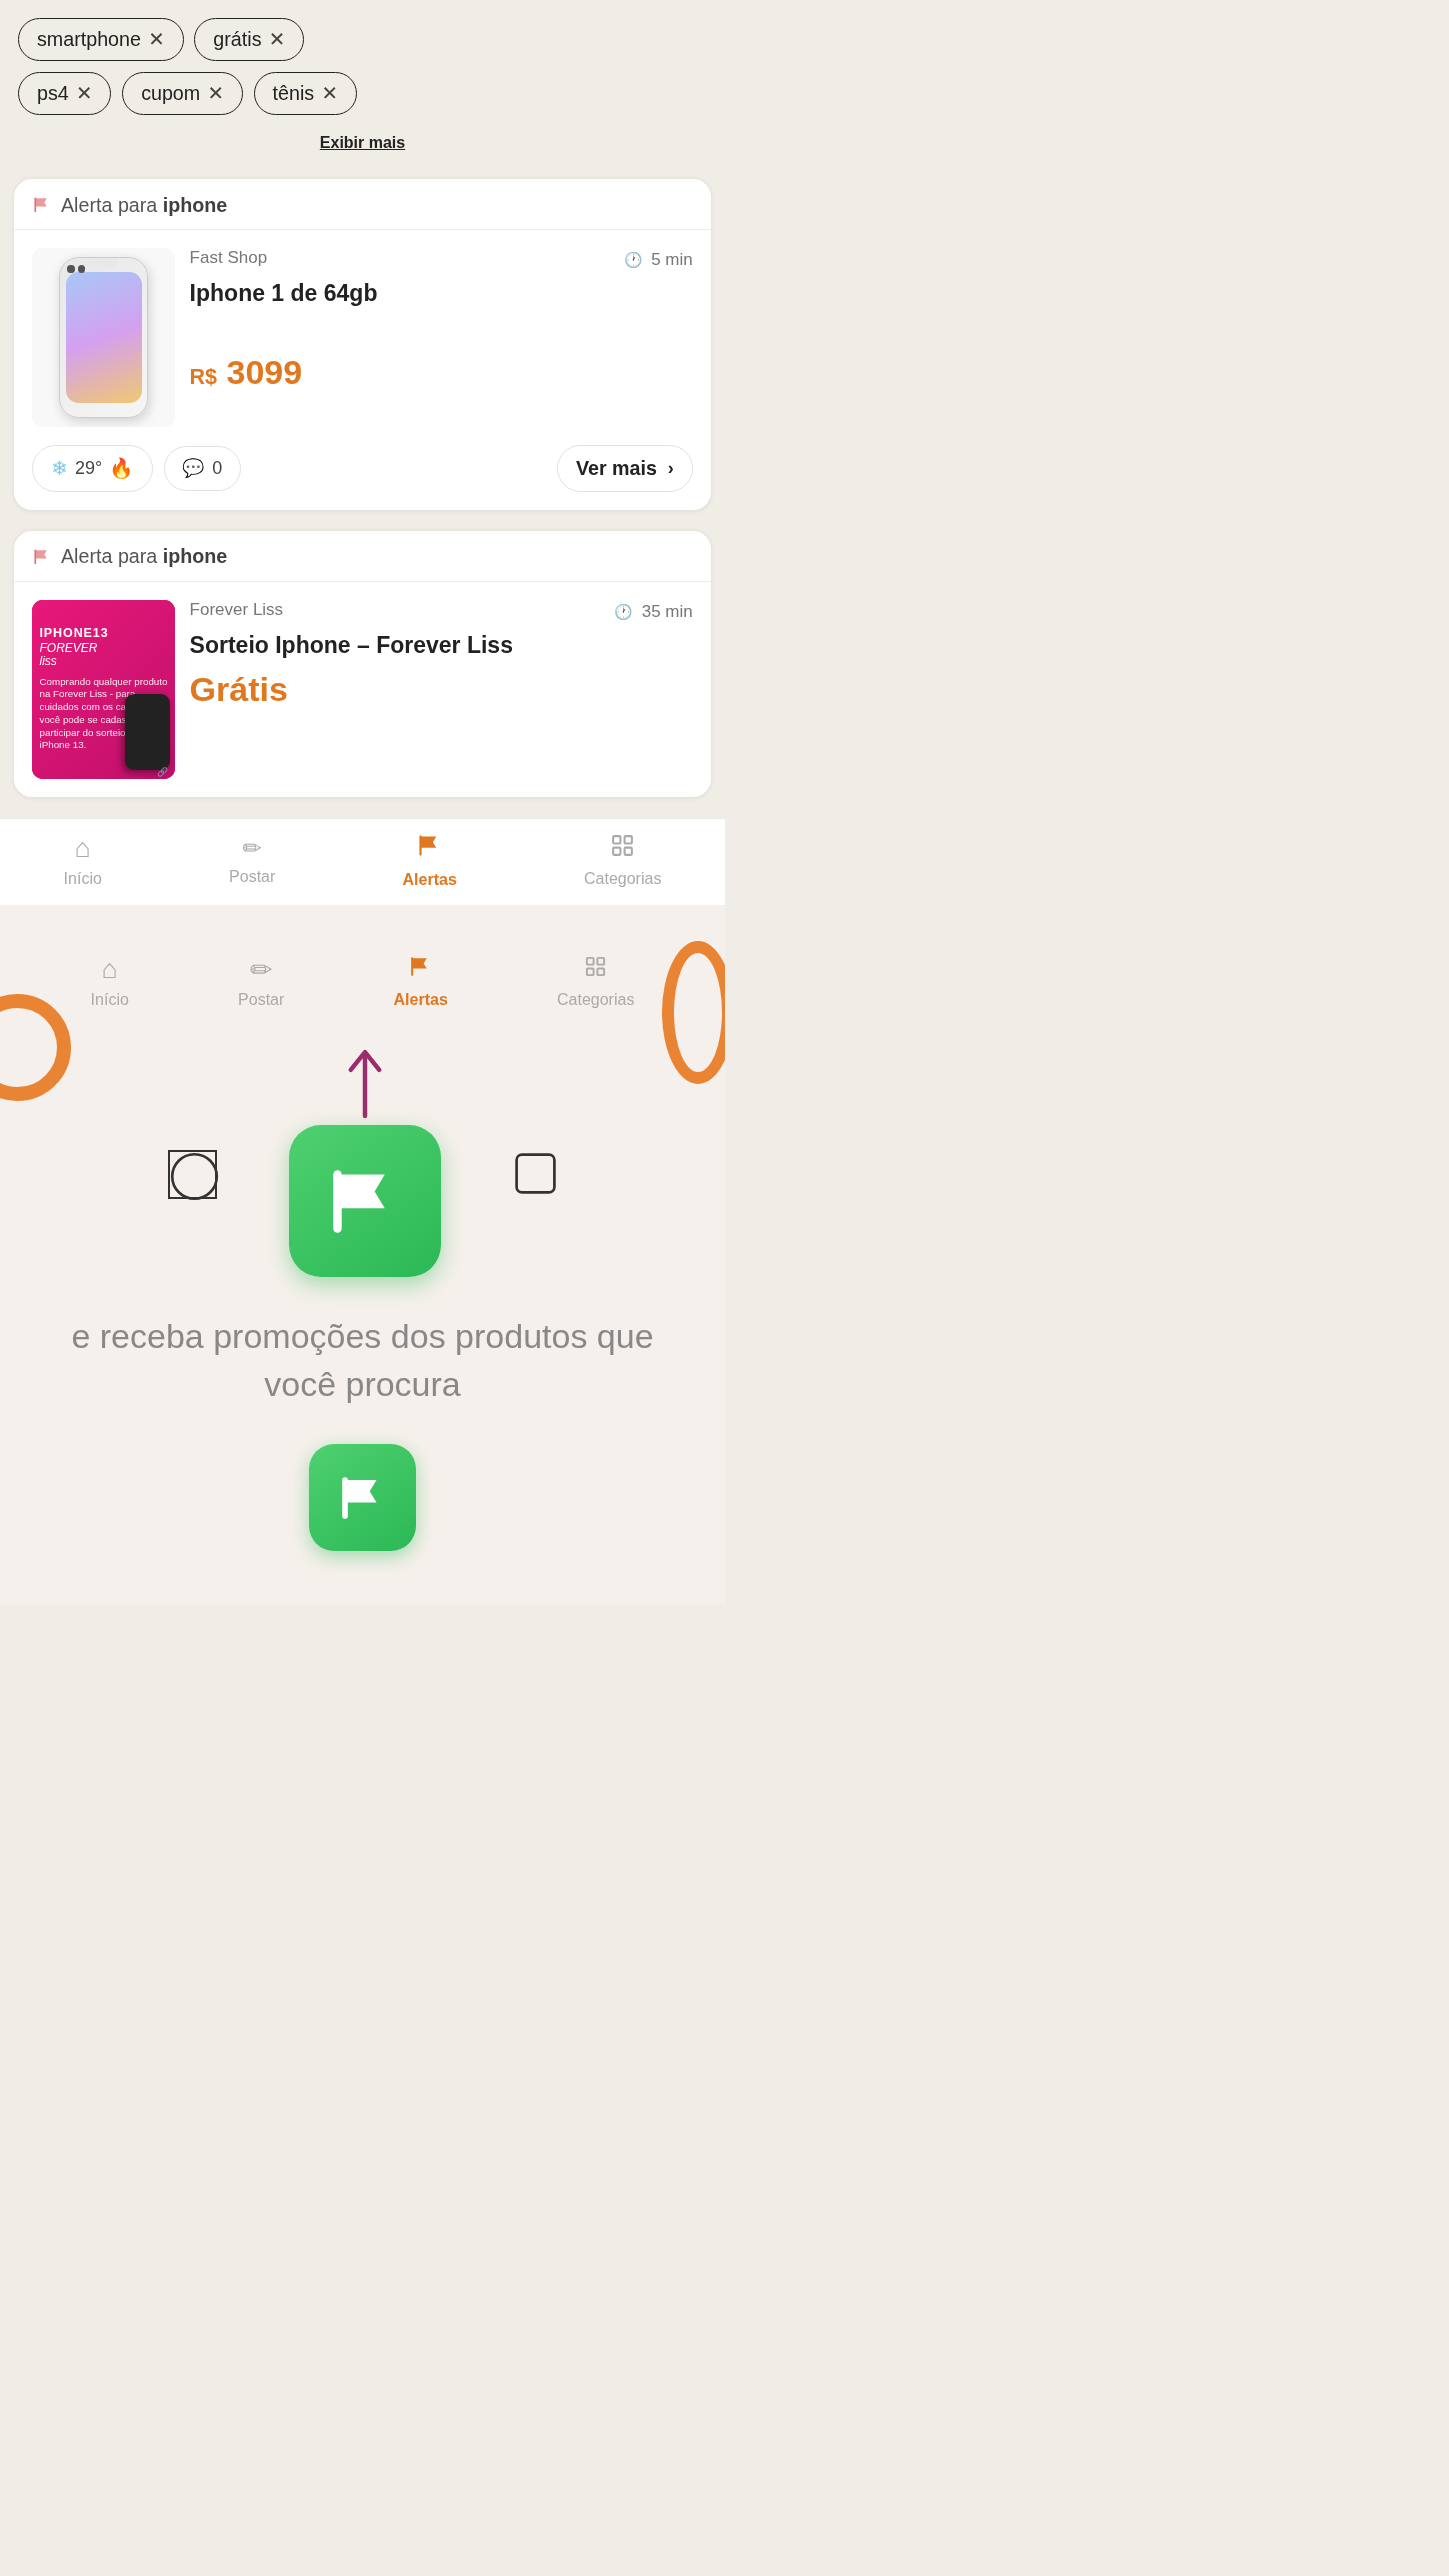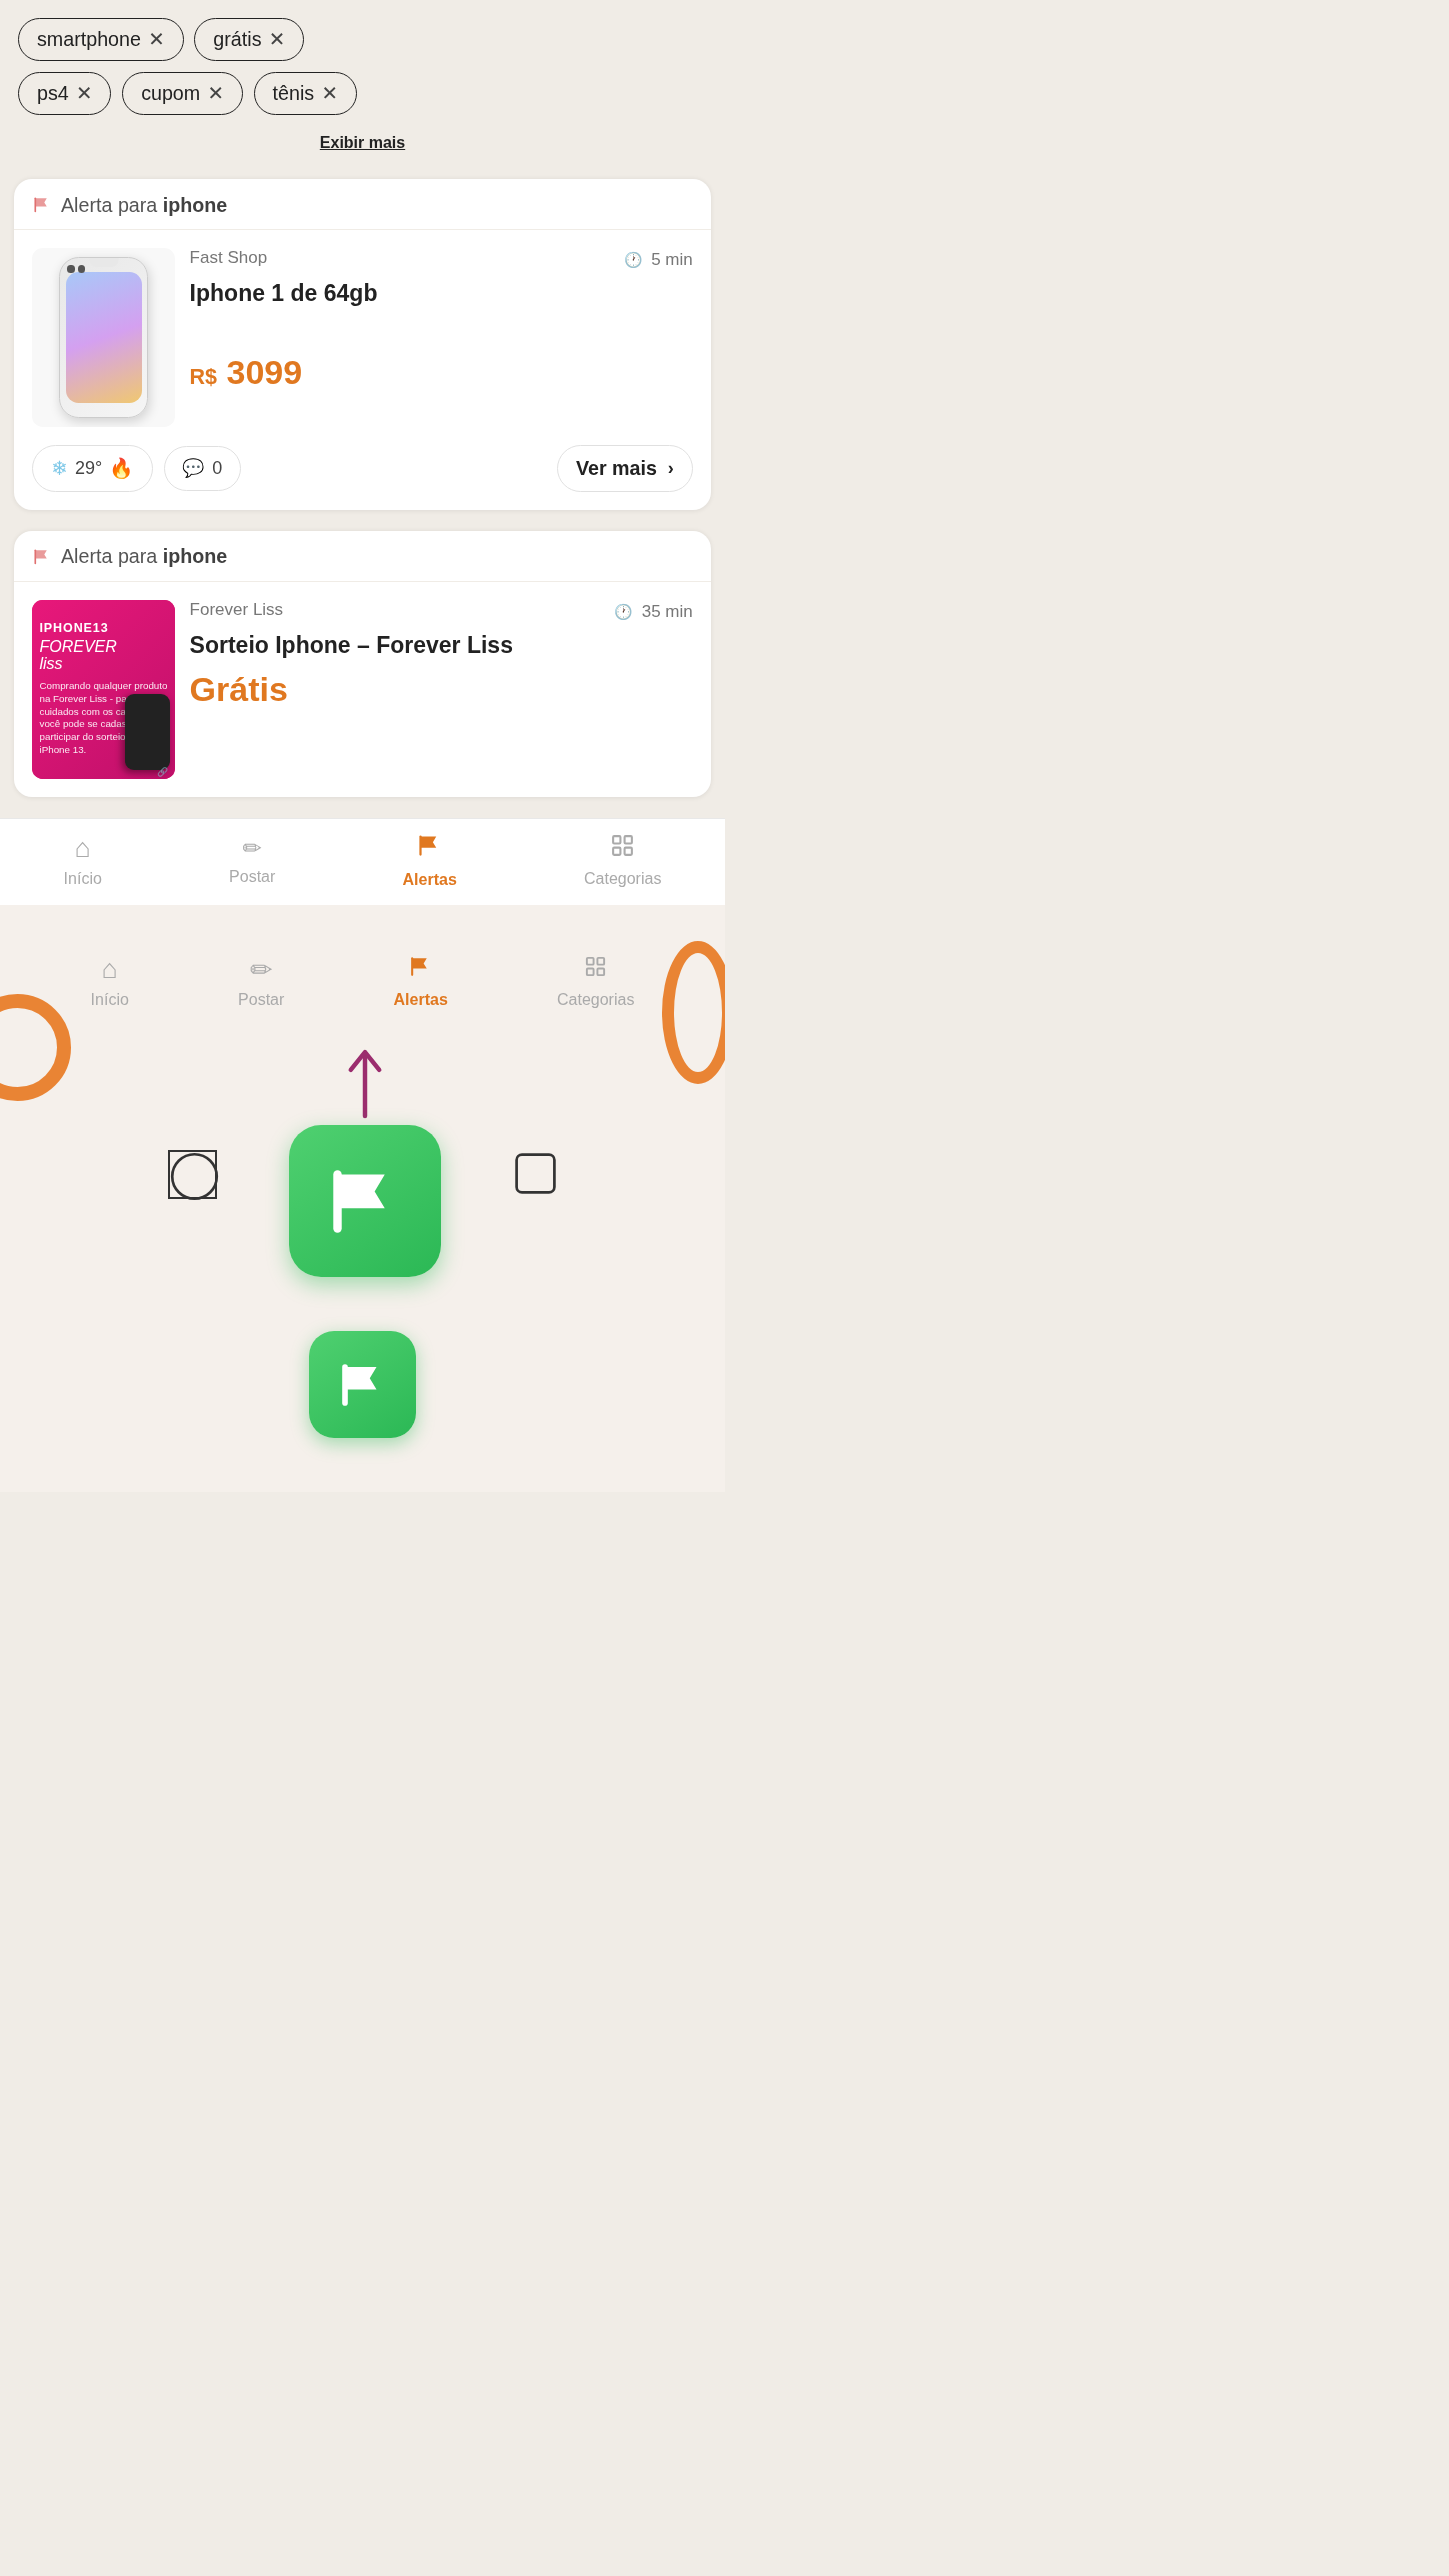--- a/index.html
+++ b/index.html
@@ -503,21 +503,21 @@
       </svg>
       <span class="alert-header-text">
         <span>Alerta para </span><strong>iphone</strong>
       </span>
     </div>
     <div class="alert-product">
       <div class="product-image-container" style="background: #e0186e; position: relative; overflow: hidden;">
         <div class="promo-image-bg"></div>
         <div style="position: relative; z-index: 2; color: white; padding: 7.2px;">
           <div style="font-size: 12.5px; font-weight: 900; letter-spacing: 0.9px; line-height: 1.1;">IPHONE13</div>
-          <div style="font-size: 16px; font-style: italic; font-weight: 300; margin-top: 1.8px; line-height: 1.1;">FOREVER<br>liss</div>
+          <div style="font-size: 12px; font-style: italic; font-weight: 300; margin-top: 1.8px; line-height: 1.1;">FOREVER<br>liss</div>
           <div style="font-size: 9.8px; font-weight: 400; margin-top: 7.2px; opacity: 0.9; line-height: 1.3;">Comprando qualquer produto na Forever Liss - para cuidados com os cabelos - você pode se cadastrar e participar do sorteio* de um iPhone 13.</div>
         </div>
         <div style="position: absolute; bottom: 9px; right: 5.4px; width: 45px; height: 76px; background: #222; border-radius: 9px; z-index: 3; box-shadow: -2.7px 2.7px 7.2px rgba(0,0,0,0.4);"></div>
         <div style="position: absolute; bottom: 1.8px; right: 7.2px; font-size: 9px; color: rgba(255,255,255,0.6); z-index: 4;">🔗</div>
       </div>
       <div class="product-info">
         <div class="store-time-row">
           <span class="product-store">Forever Liss</span>
           <span class="product-time">
             <span class="time-icon">🕐</span>
@@ -622,20 +622,21 @@
         </div>
 
         <div style="margin-top: 18px;">
           <svg width="45" height="45" viewBox="0 0 50 50">
             <rect x="4" y="4" width="42" height="42" rx="6" stroke="#333" stroke-width="3" fill="none"></rect>
           </svg>
         </div>
       </div>
     </div>
 
+    <div class="cta-subtitle">e receba promoções dos produtos que você procura</div>
 
     <div class="green-flag-bottom">
       <svg width="54" height="54" viewBox="0 0 24 24">
         <path d="M4 4h14l-3 5 3 5H4V4z" fill="white"></path>
         <line x1="4" y1="4" x2="4" y2="20" stroke="white" stroke-width="2.5" stroke-linecap="round"></line>
       </svg>
     </div>
   </div>
 
 </div>

